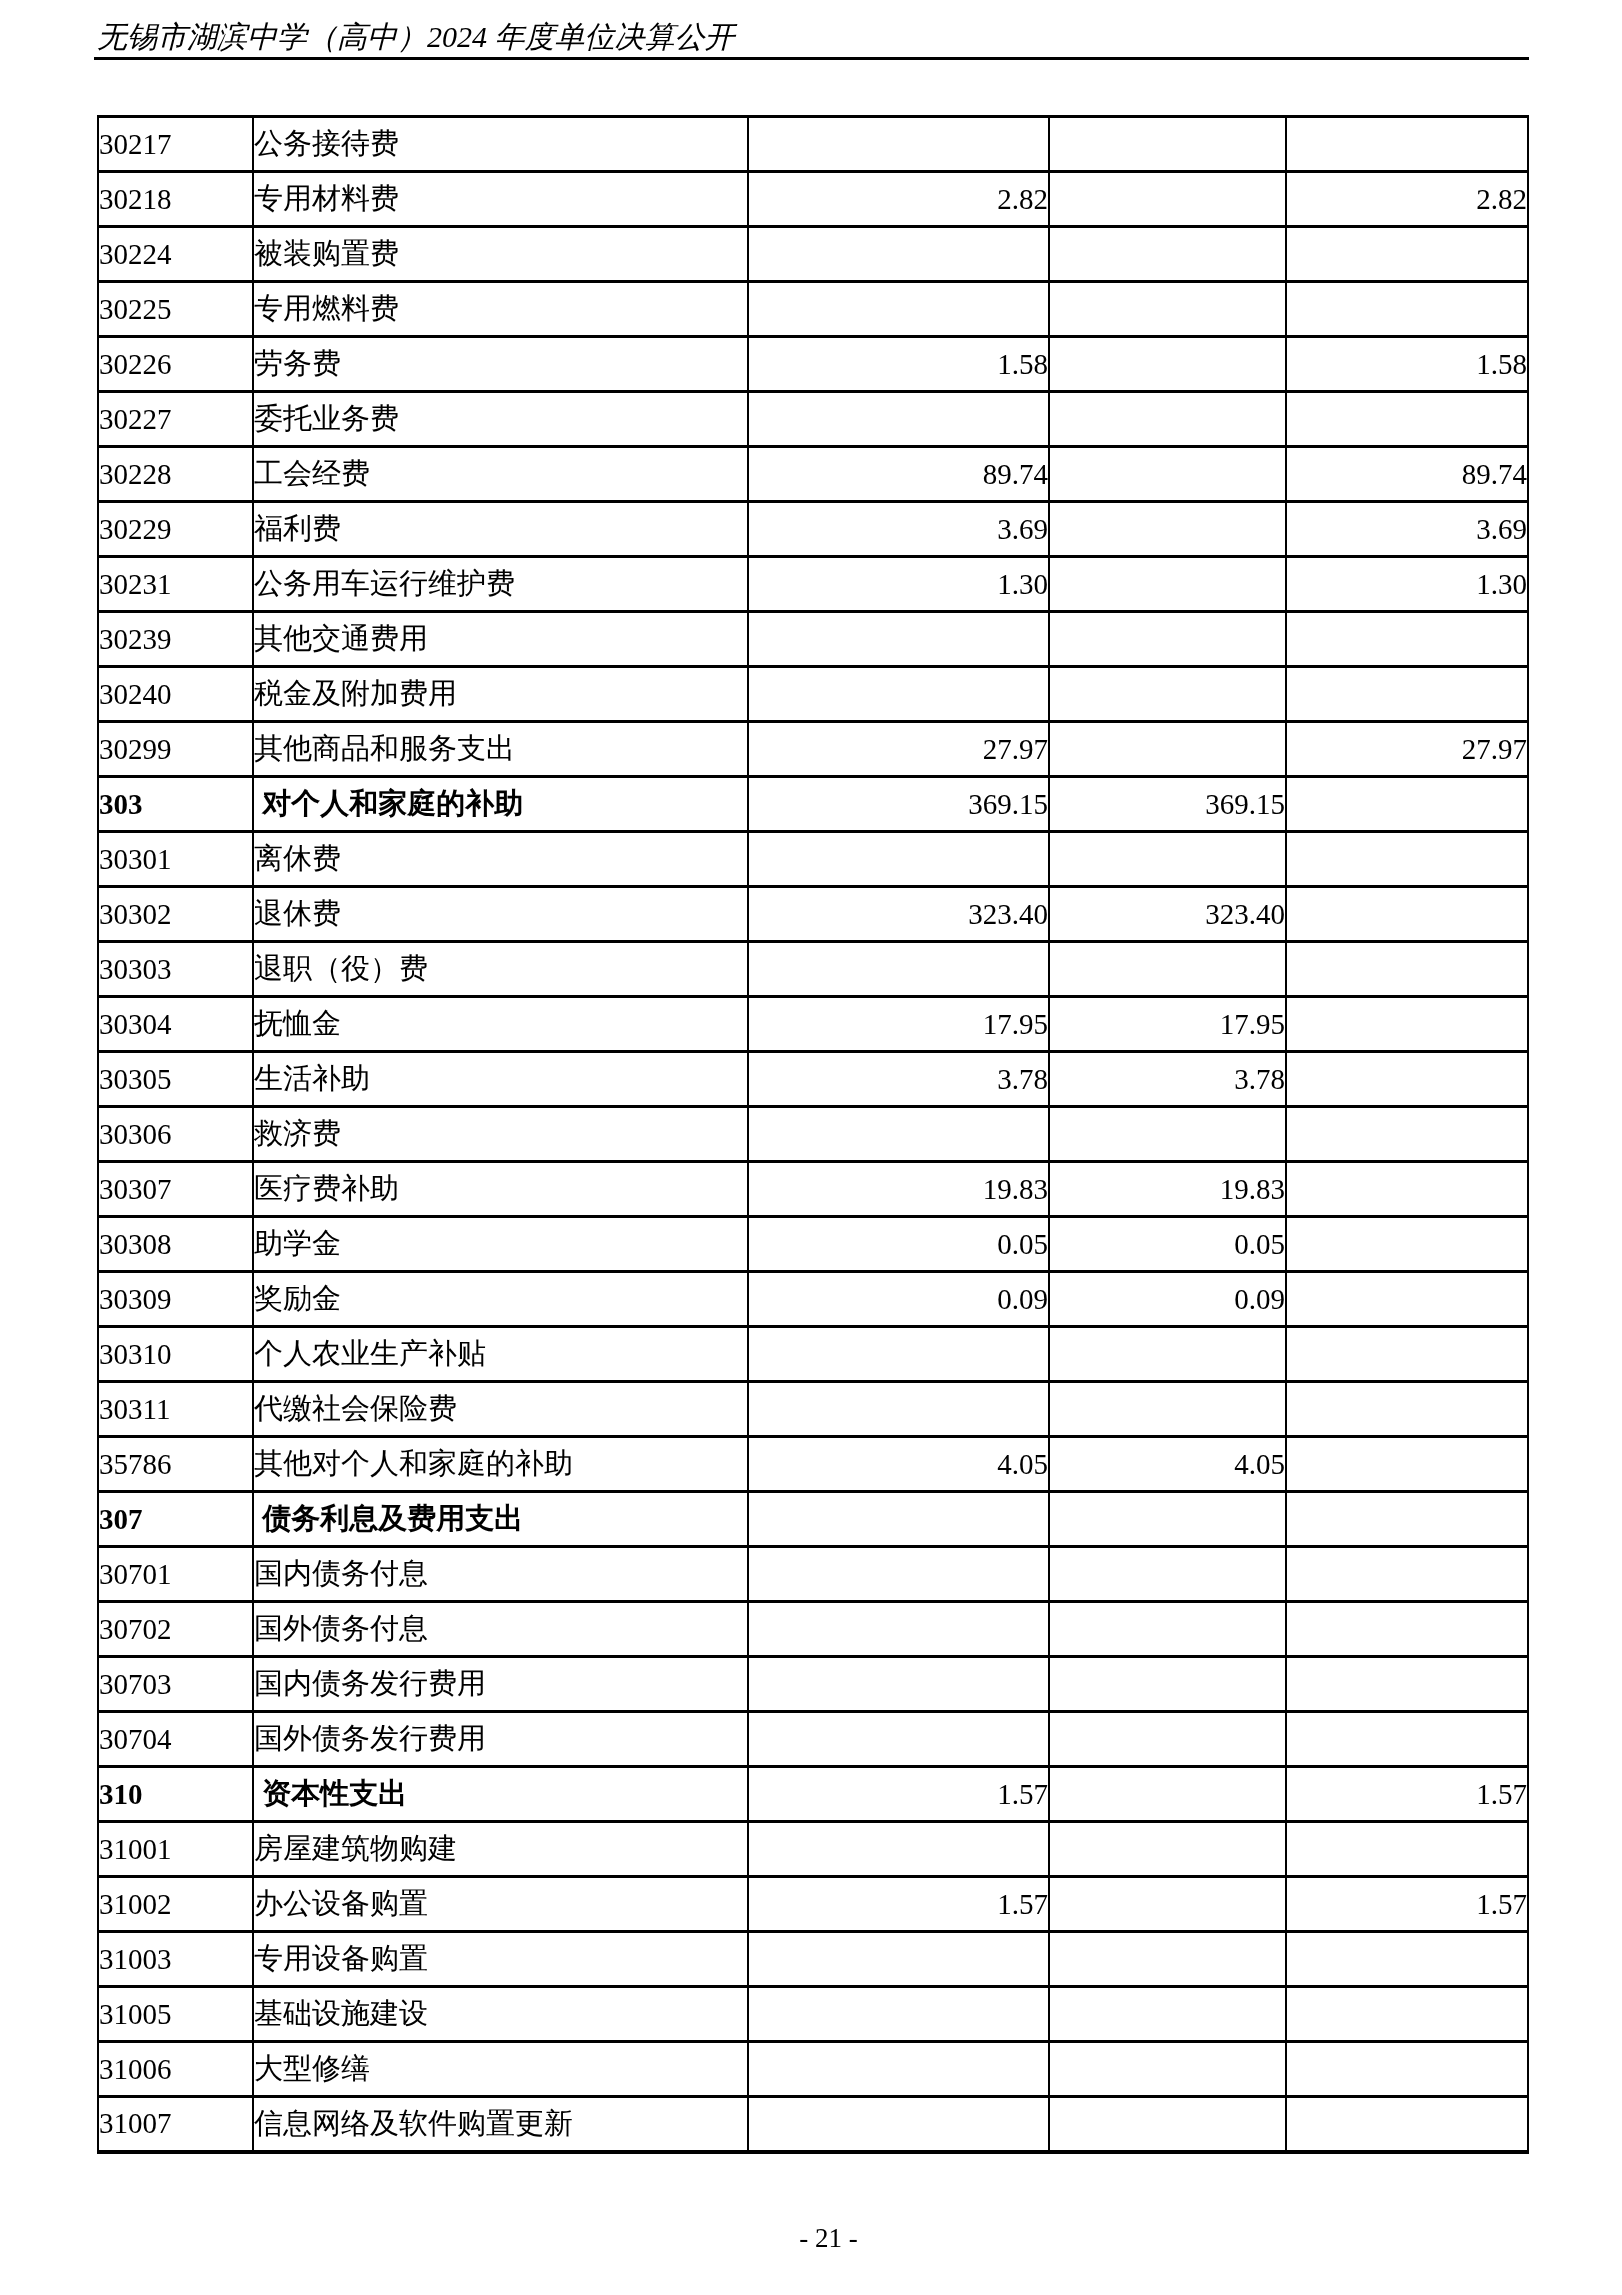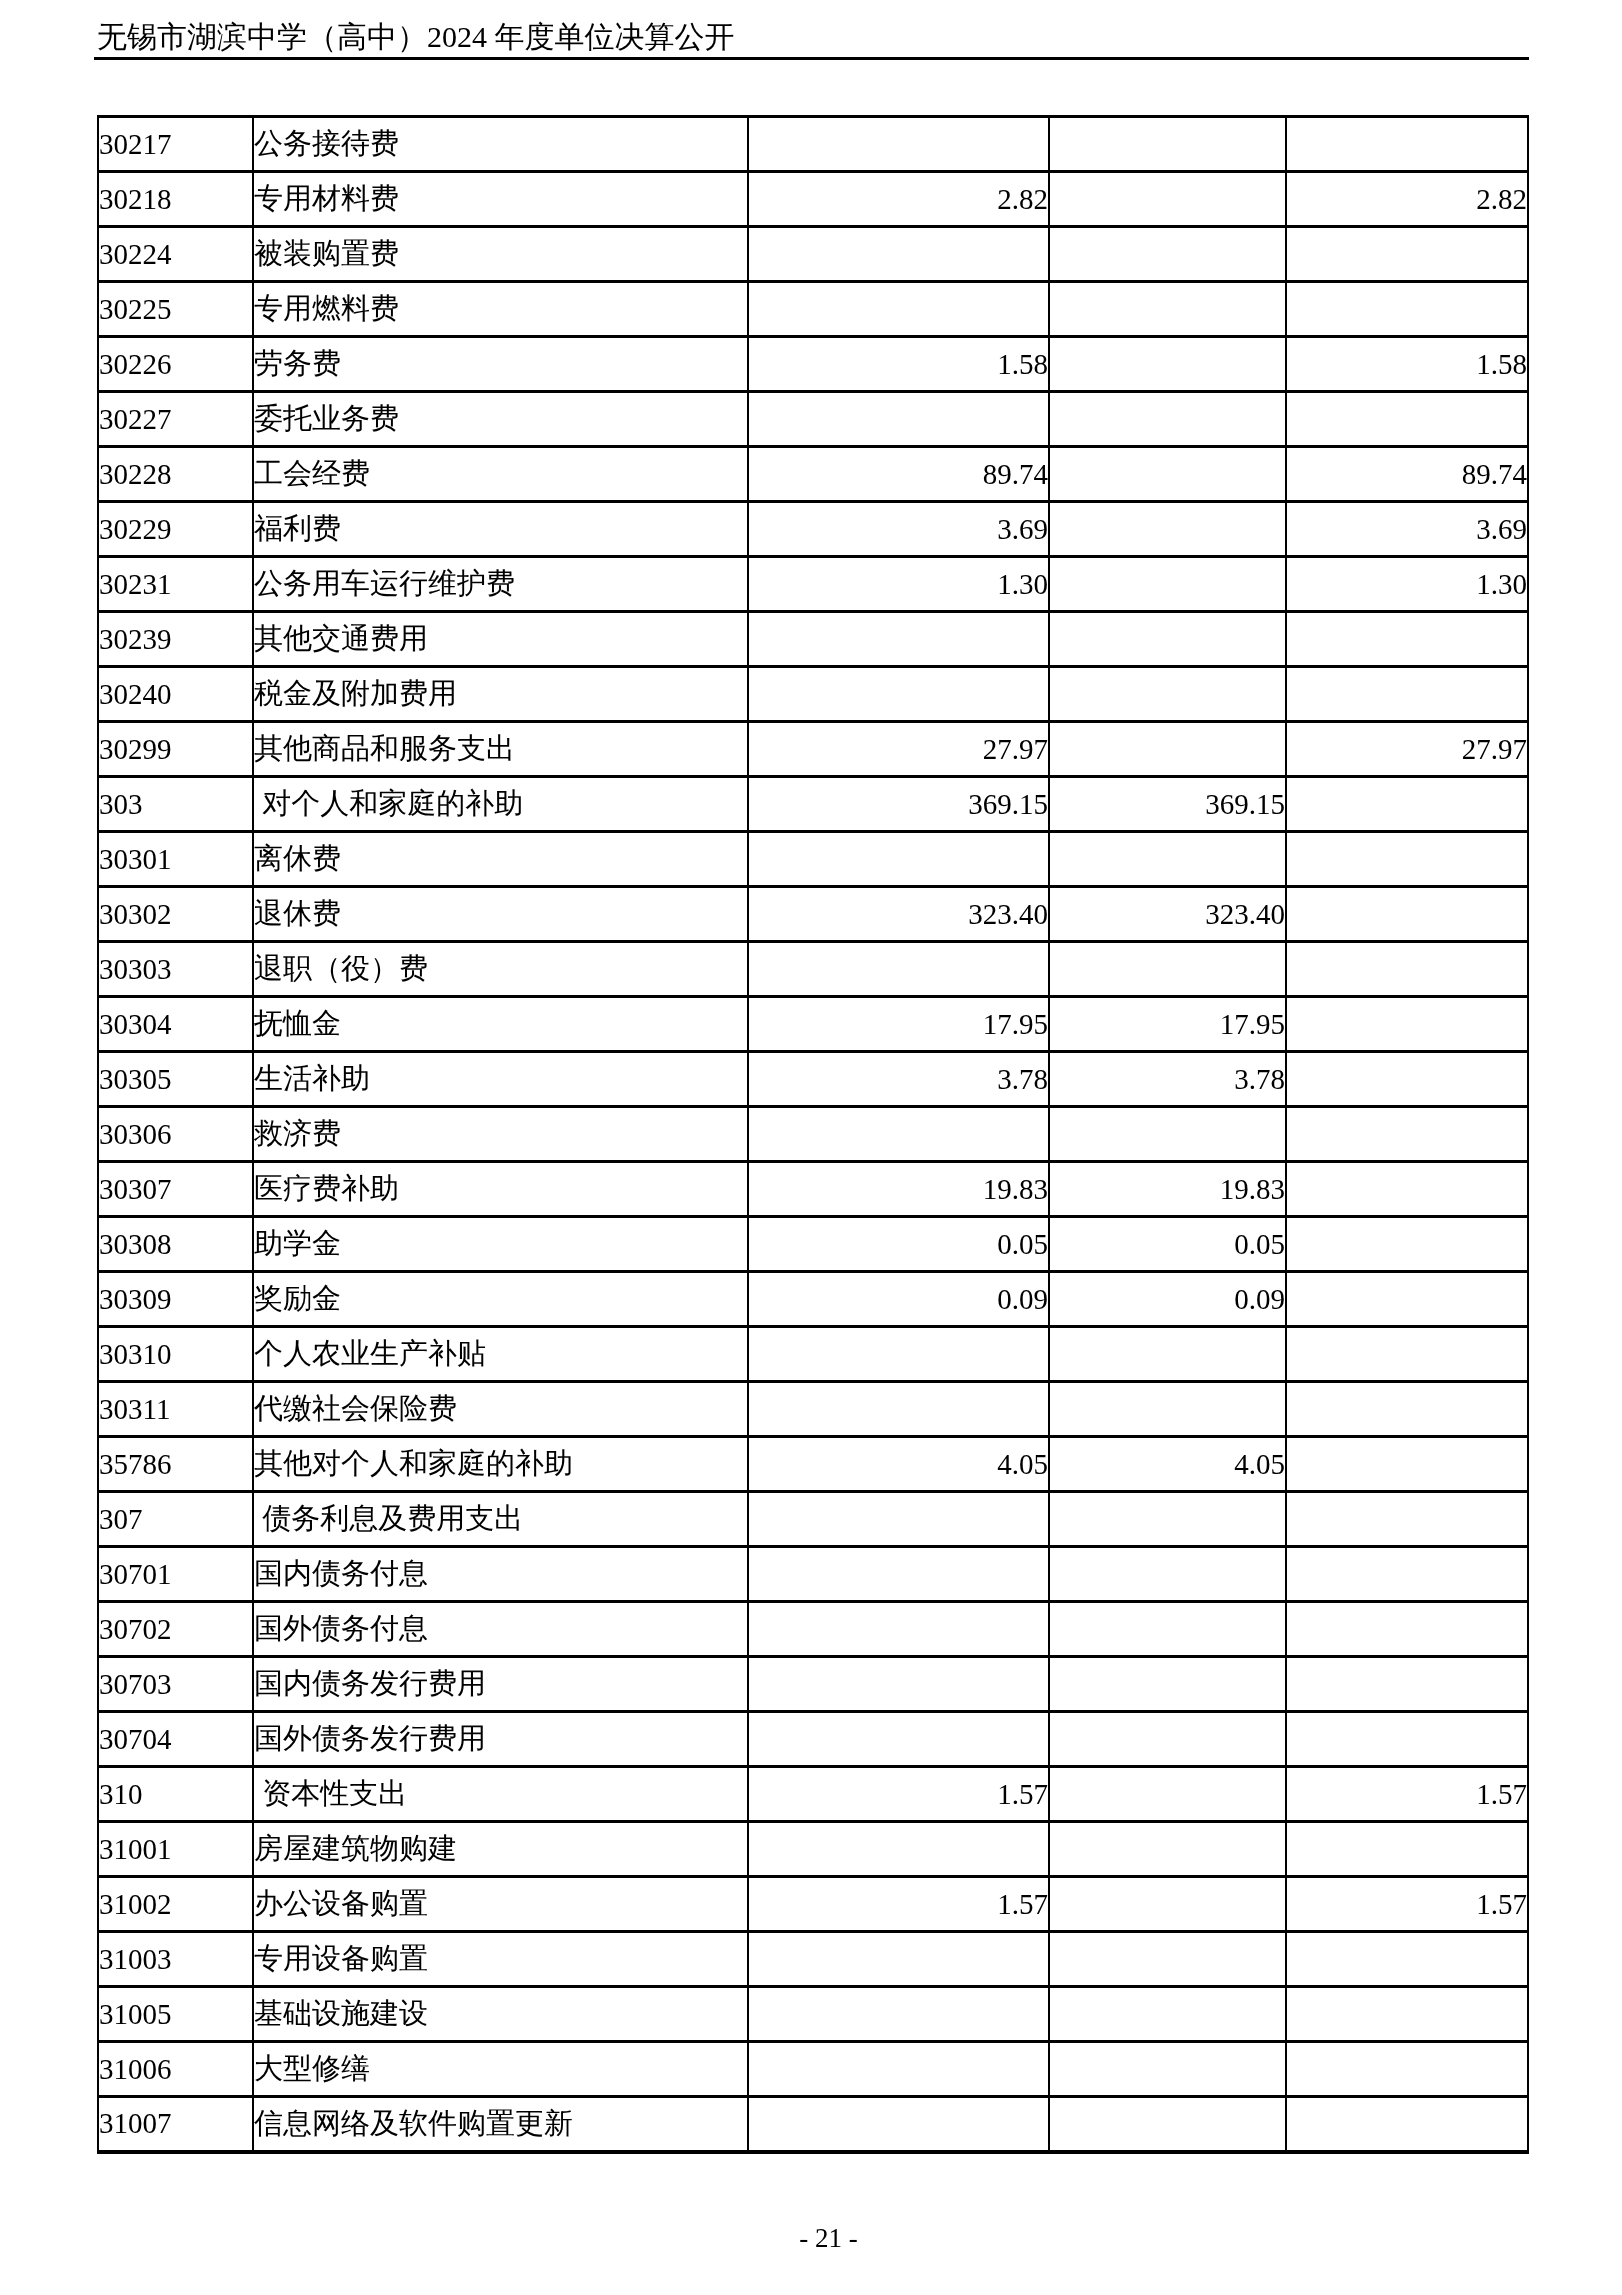--- a/index.html
+++ b/index.html
@@ -11,20 +11,21 @@
     color: #000000;
     font-family: "Liberation Serif", "DejaVu Serif", serif;
   }
   .header-title {
     position: absolute;
     left: 97px;
     top: 20.4px;
     font-size: 30px;
     line-height: 33px;
     white-space: nowrap;
+    font-style: italic;
   }
   .header-rule {
     position: absolute;
     left: 94px;
     top: 57px;
     width: 1435px;
     height: 2.7px;
     background: #000000;
   }
   table.budget {
@@ -49,21 +50,21 @@
     box-sizing: border-box;
     font-size: 29px;
     vertical-align: middle;
     white-space: nowrap;
     overflow: hidden;
     padding: 0;
   }
   td.c-code { padding-left: 8.2px; }
   td.c-name { padding-left: 37px; }
   td.c-val  { text-align: right; padding-right: 9.5px; }
-  tr.section td { font-weight: normal; }
+  tr.section td { font-weight: bold; }
   tr.section td.c-name { padding-left: 8.2px; border-radius: 21px; }
   tr.section td.c-val { font-weight: normal; }
   .page-footer {
     position: absolute;
     left: 17px;
     top: 2223px;
     width: 1623px;
     text-align: center;
     font-size: 27px;
   }

